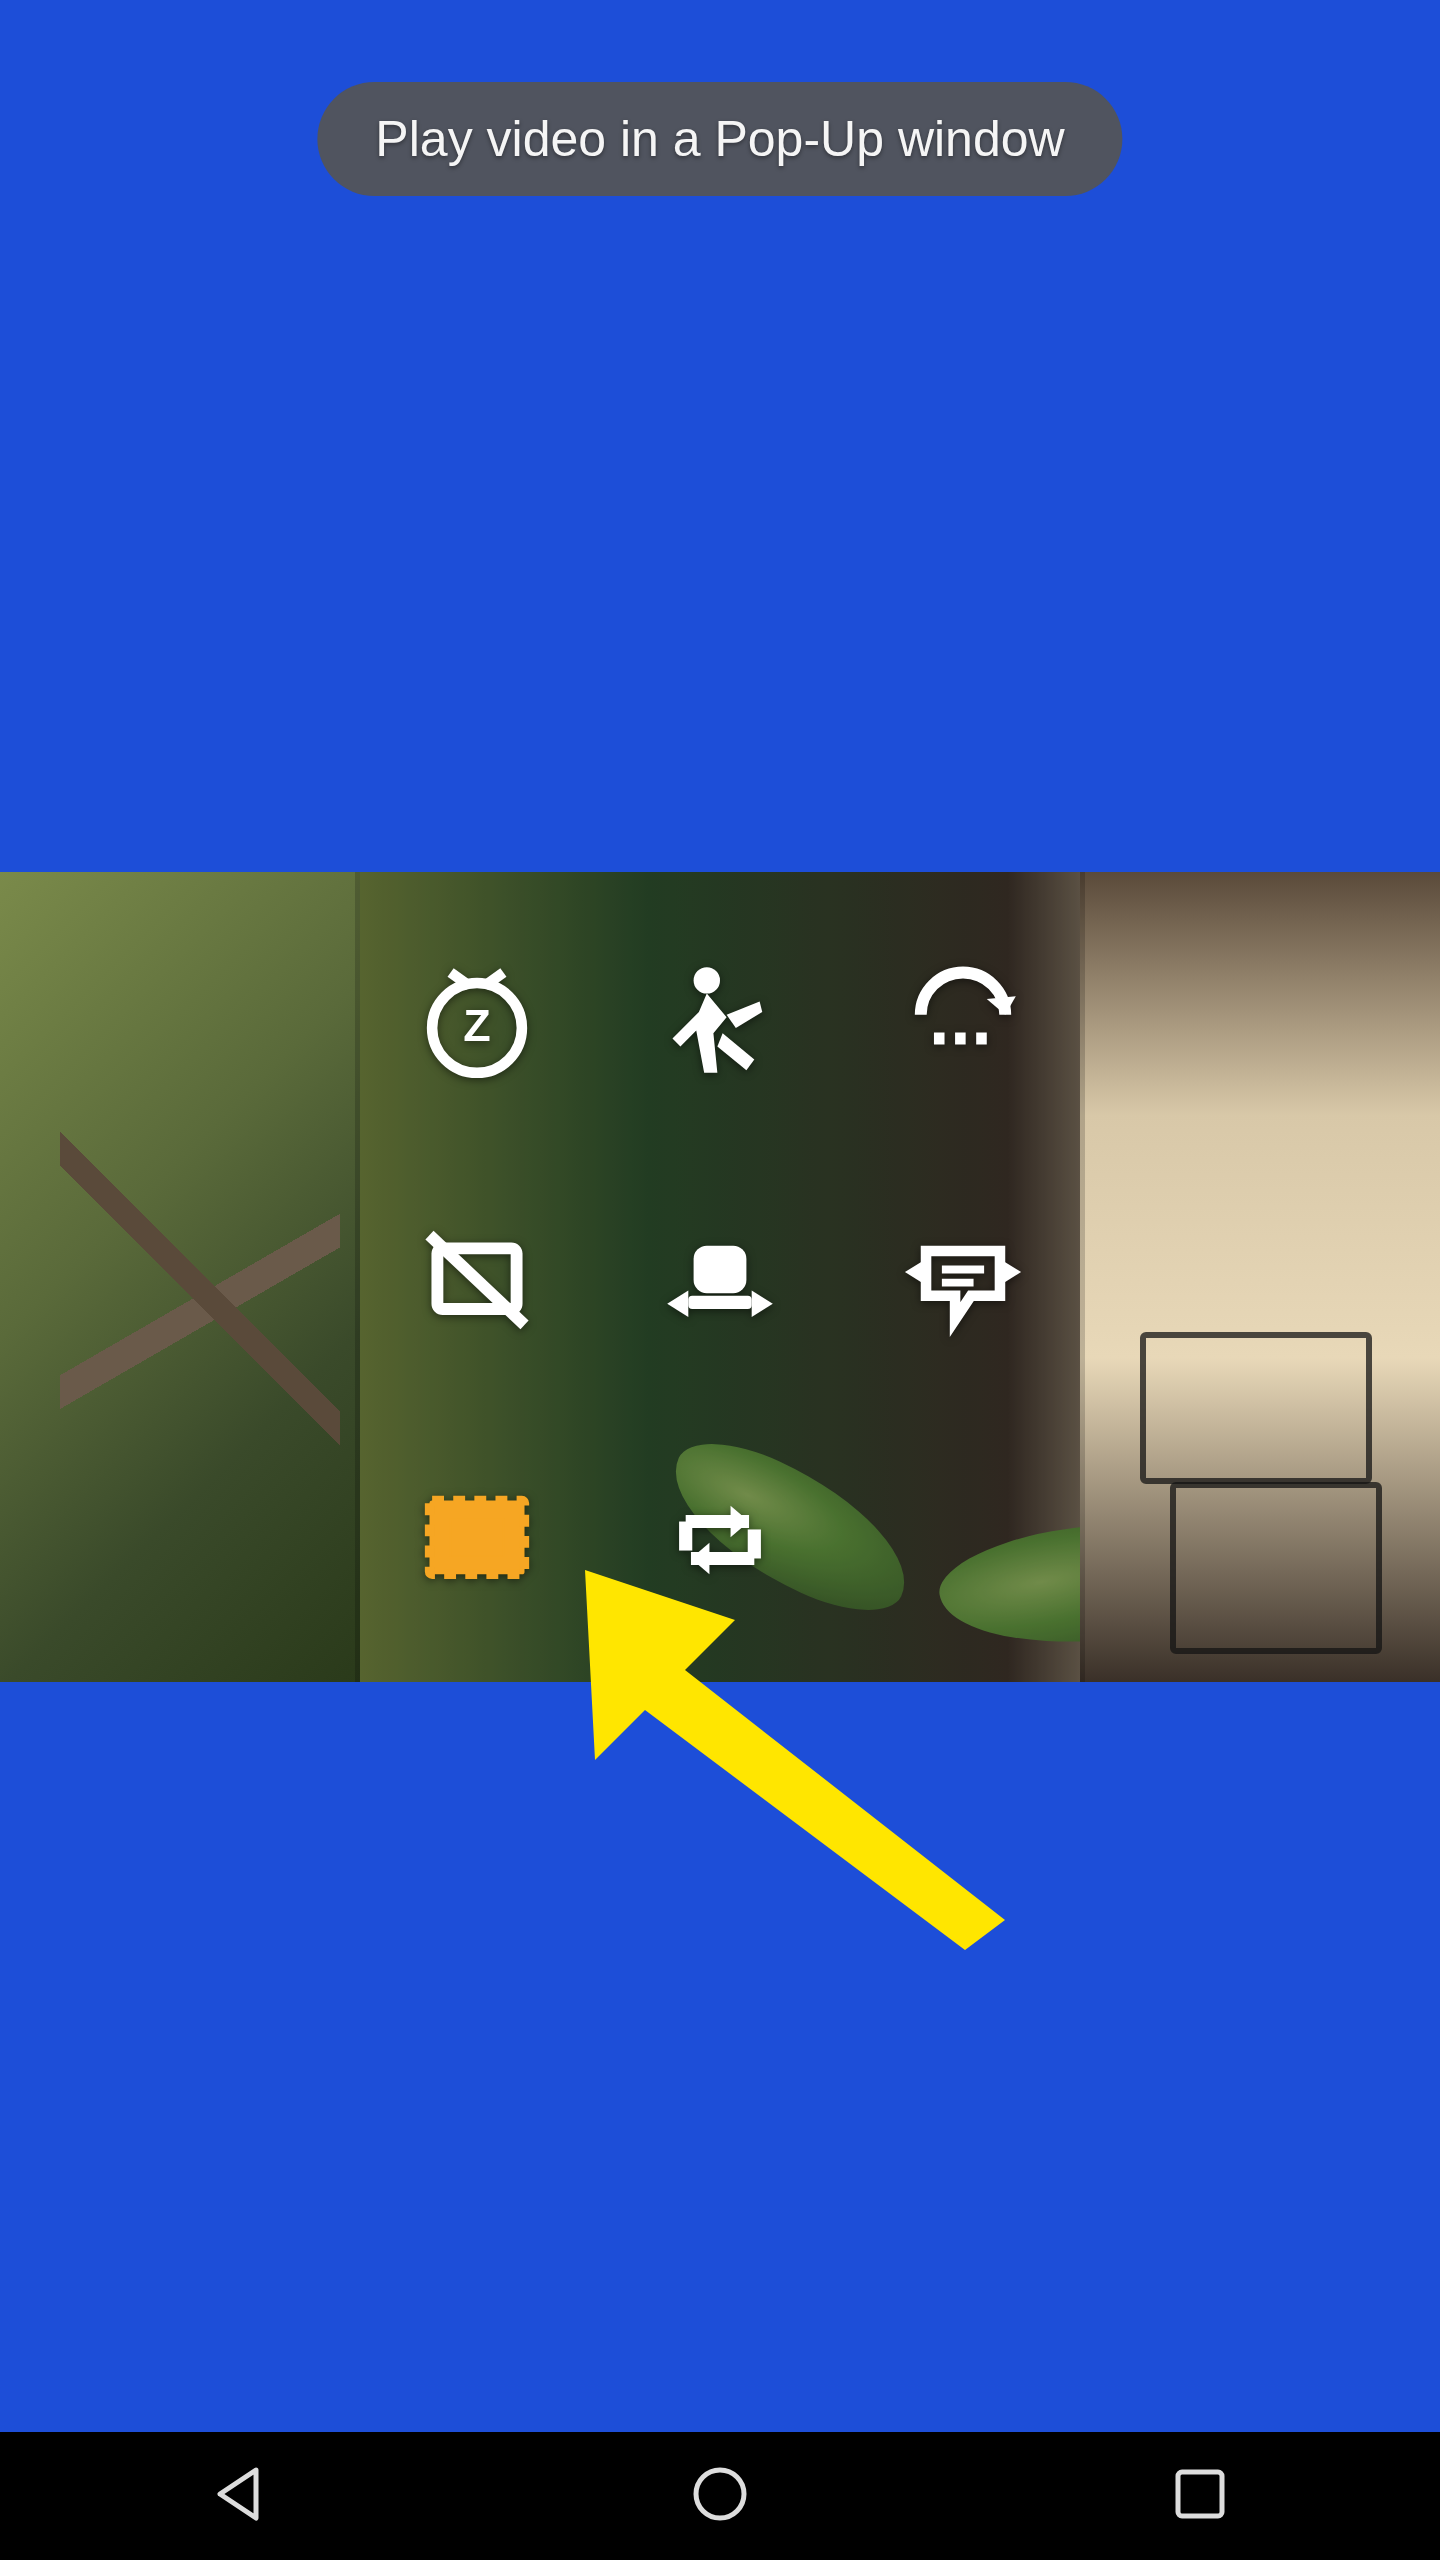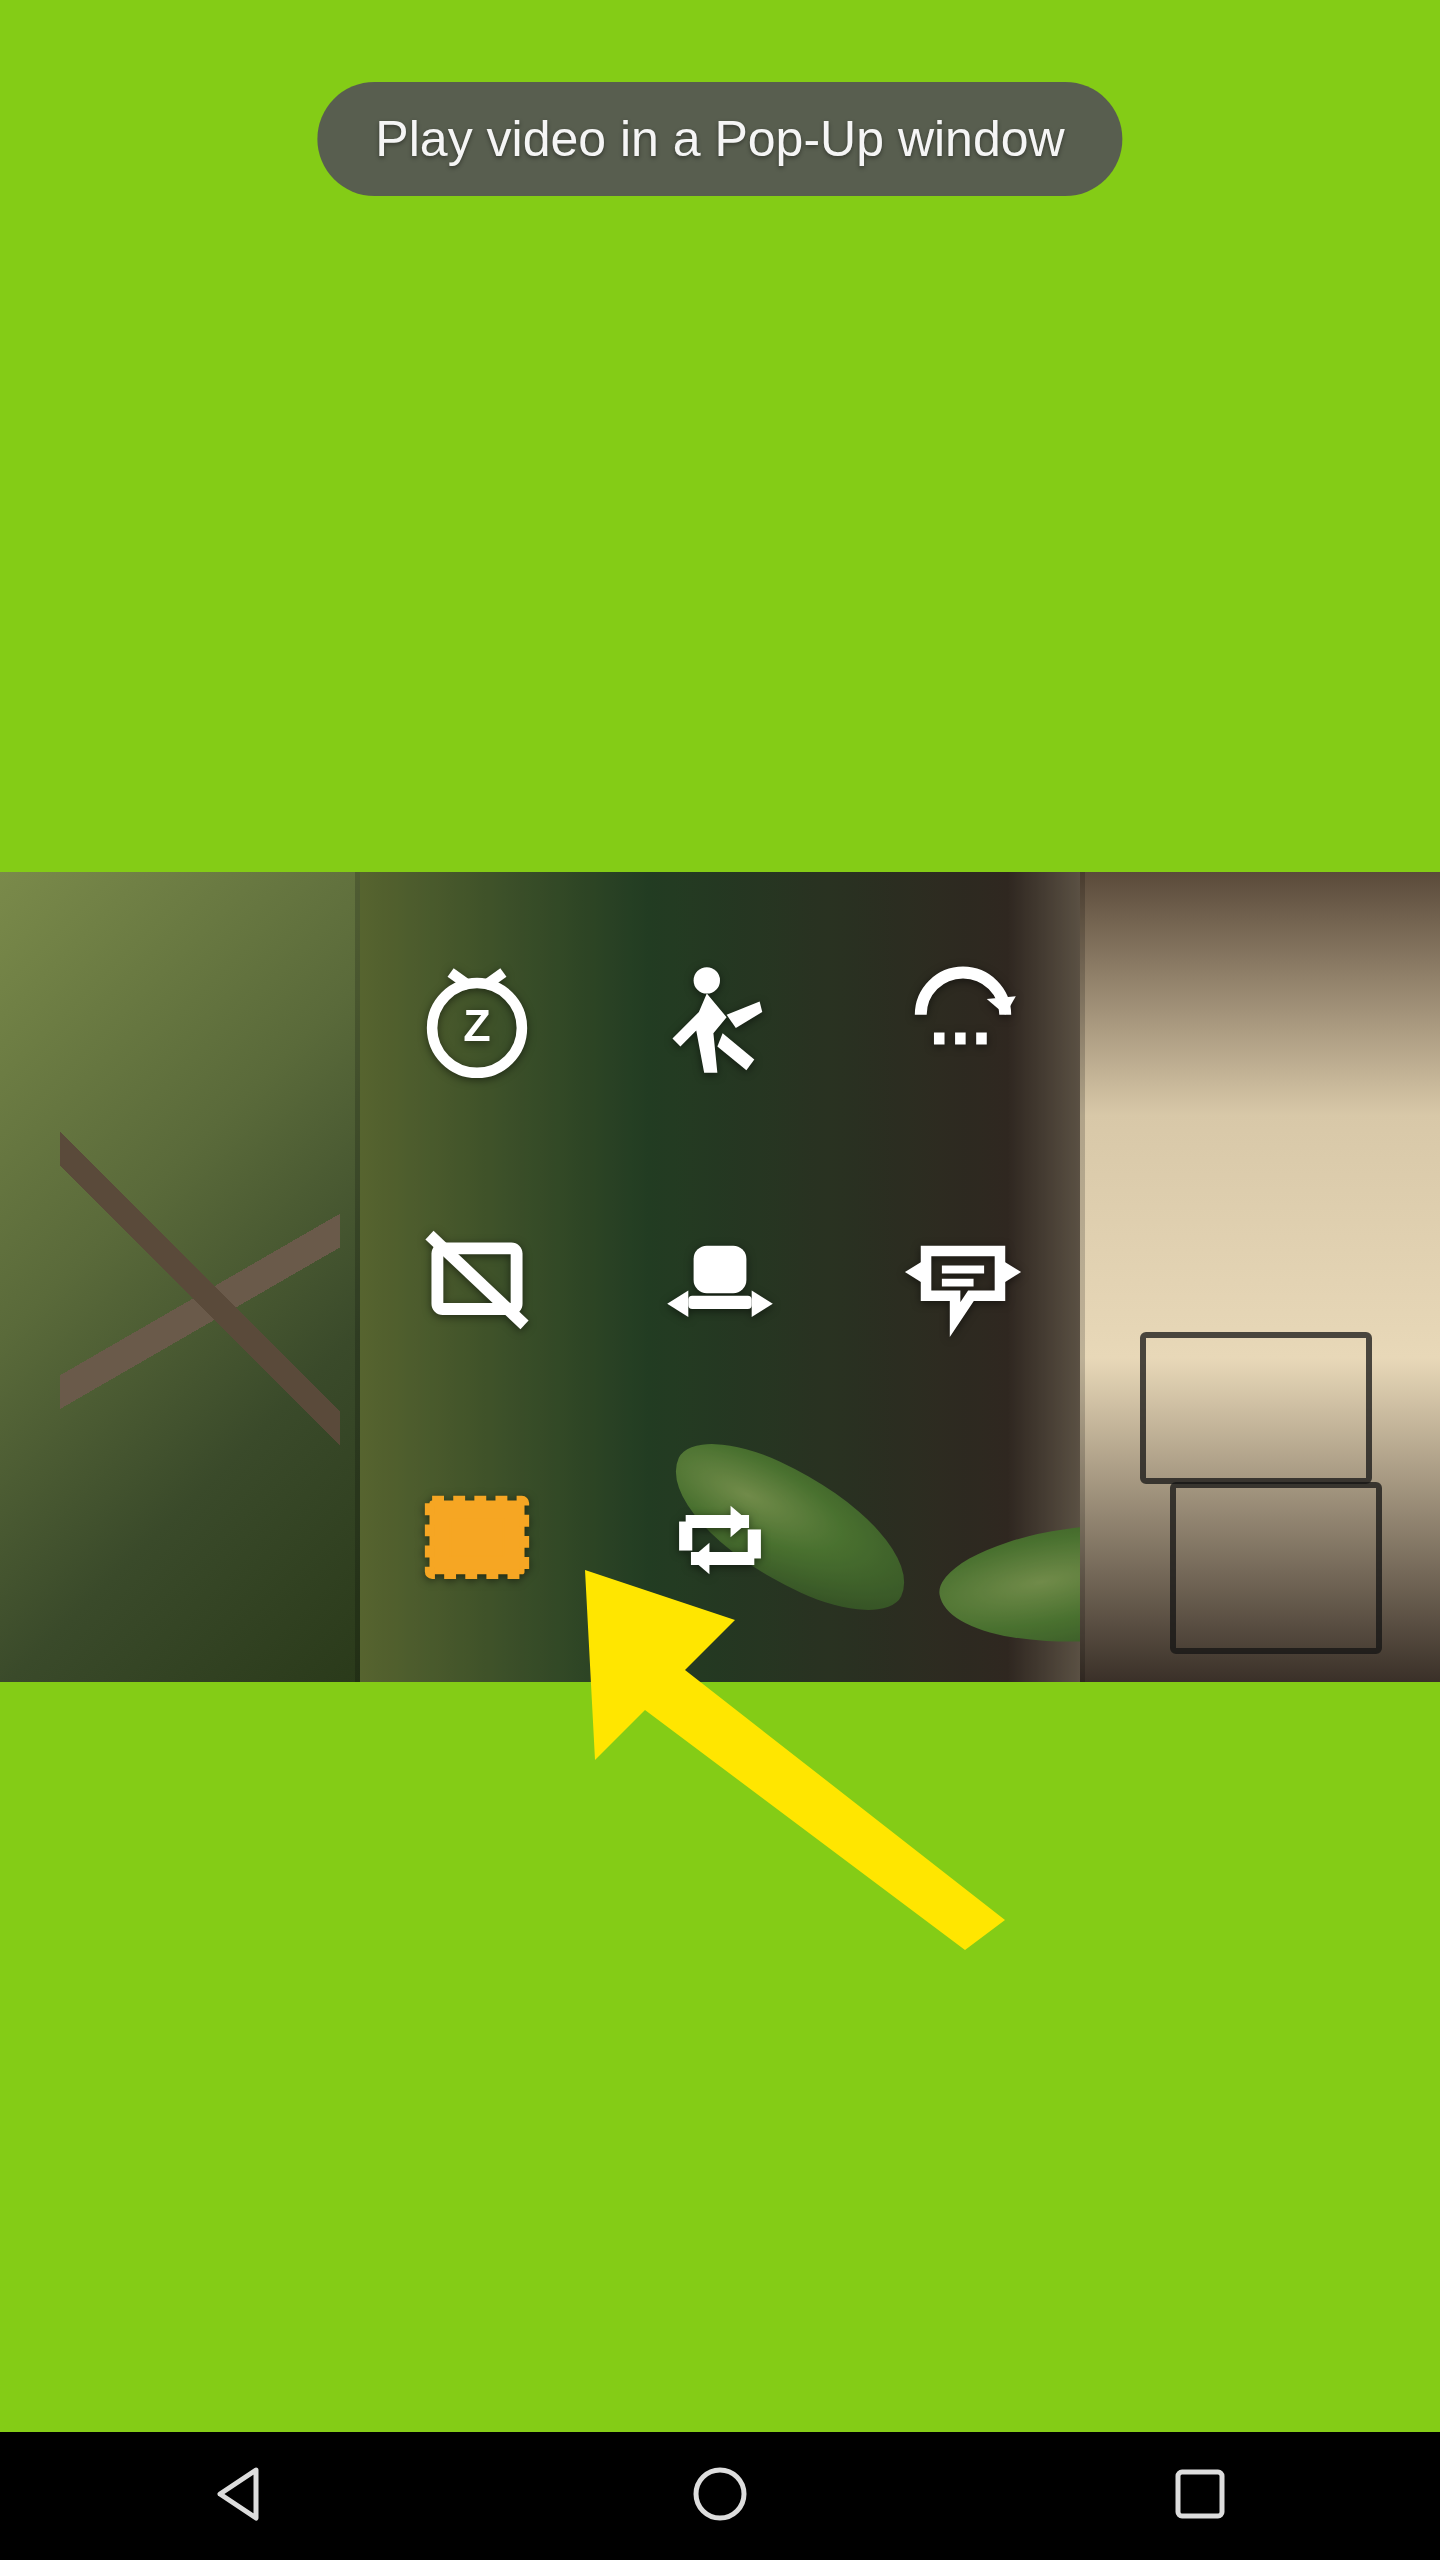--- a/index.html
+++ b/index.html
@@ -1,18 +1,18 @@
 <!DOCTYPE html>
 <html><head>
 <meta charset="utf-8">
 <style>
 * { margin: 0; padding: 0; box-sizing: border-box; }
 html, body { width: 1440px; height: 2560px; overflow: hidden; background: #000; font-family: sans-serif; }
 
-.screen { width: 1440px; height: 2432px; position: relative; background: #84cc16; }
+.screen { width: 1440px; height: 2432px; position: relative; background: #1d4ed8; }
 
 .toast {
   position: absolute;
   top: 82px;
   left: 50%;
   transform: translateX(-50%);
   background: rgba(85,85,85,0.92);
   color: #f5f5f5;
   padding: 28px 58px;
   border-radius: 74px;

